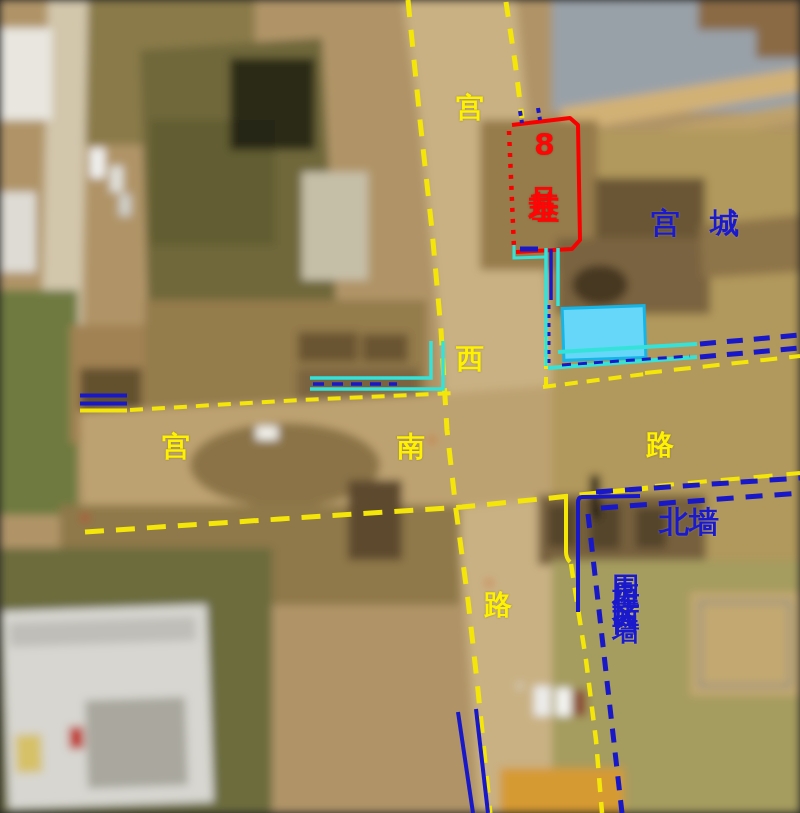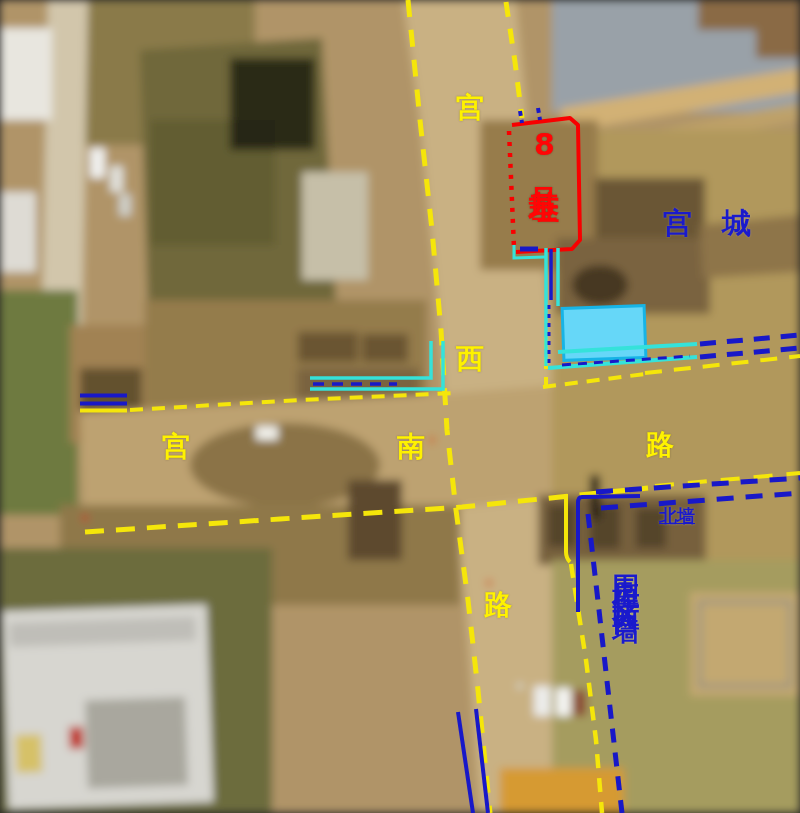--- a/index.html
+++ b/index.html
@@ -11,24 +11,24 @@
   .lbl{
     position:absolute;font-weight:bold;line-height:1;white-space:nowrap;
     text-shadow:0 0 2px rgba(40,30,0,.35);
     user-select:none;
   }
   .lbl-yellow{color:#FFF200;}
   .lbl-blue{color:#1A1ACC;text-shadow:0 0 2px rgba(255,255,255,.25);}
   .lbl-red{color:#FF0505;}
   .vert{writing-mode:vertical-rl;text-orientation:upright;}
   .f28{font-size:28px;}
-  .f29{font-size:29px;margin-left:12px;}
+  .f29{font-size:29px;}
   .f30{font-size:30px;}
   .f27{font-size:27px;}
-  .f26{font-size:18px;text-decoration:underline;}
+  .f26{font-size:30px;}
   .sp-wide{letter-spacing:30px;}
   .sp7{letter-spacing:7px;}
   .sp2{letter-spacing:2px;}
 </style>
 </head>
 <body>
 
 <div class="stage">
 
   <svg width="800" height="813" viewBox="0 0 800 813">

